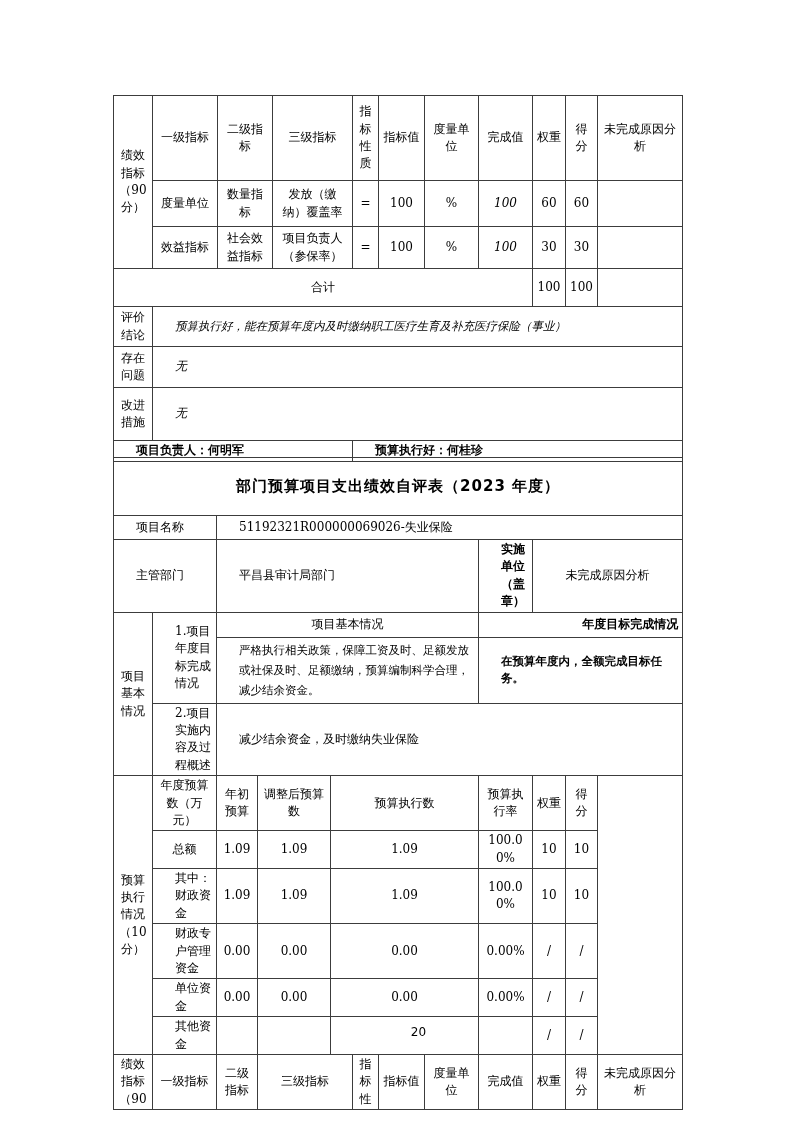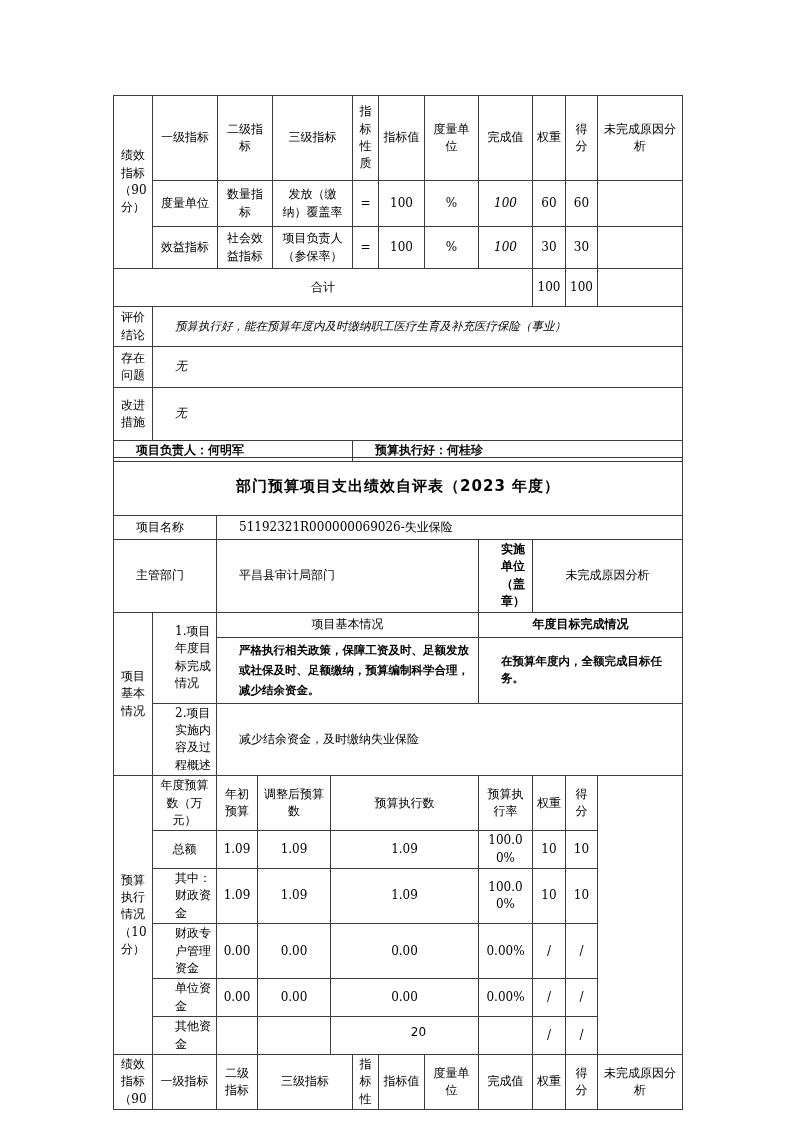--- a/index.html
+++ b/index.html
@@ -17,21 +17,21 @@
     border:1px solid #3c3c3c;
     font-size:12px;
     line-height:1.45;
     padding:1px 4px;
     vertical-align:middle;
     text-align:center;
     overflow:hidden;
     word-break:break-all;
   }
   td.lft{text-align:left;padding-left:22px;}
-  .hei{font-family:"DejaVu Sans","Liberation Sans",sans-serif;font-weight:bold;}
+  .hei{font-family:"DejaVu Sans","Liberation Sans",sans-serif;font-weight:bold;text-align:right;}
   .kai{font-style:italic;}
   .title-cell{
     font-family:"DejaVu Sans","Liberation Sans",sans-serif;
     font-weight:bold;
     font-size:15px;
     letter-spacing:1px;
     text-align:center;
   }
   .small{font-size:11.5px;}
   .pagenum{
@@ -155,21 +155,21 @@
       <td class="lft hei">实施单位（盖章）</td>
       <td colspan="3">未完成原因分析</td>
     </tr>
     <tr style="height:25px">
       <td rowspan="3">项目基本情况</td>
       <td rowspan="2" class="lft">1.项目年度目标完成情况</td>
       <td colspan="6">项目基本情况</td>
       <td colspan="4" class="hei">年度目标完成情况</td>
     </tr>
     <tr style="height:66px">
-      <td colspan="6" class="lft small" style="line-height:1.75;font-weight:bold;">严格执行相关政策，保障工资及时、足额发放或社保及时、足额缴纳，预算编制科学合理，减少结余资金。</td>
+      <td colspan="6" class="lft small" style="line-height:1.75;">严格执行相关政策，保障工资及时、足额发放或社保及时、足额缴纳，预算编制科学合理，减少结余资金。</td>
       <td colspan="4" class="lft hei small">在预算年度内，全额完成目标任务。</td>
     </tr>
     <tr style="height:54px">
       <td class="lft">2.项目实施内容及过程概述</td>
       <td colspan="10" class="lft">减少结余资金，及时缴纳失业保险</td>
     </tr>
     <tr style="height:46px">
       <td rowspan="6">预算执行情况（10分）</td>
       <td>年度预算数（万元）</td>
       <td>年初预算</td>

